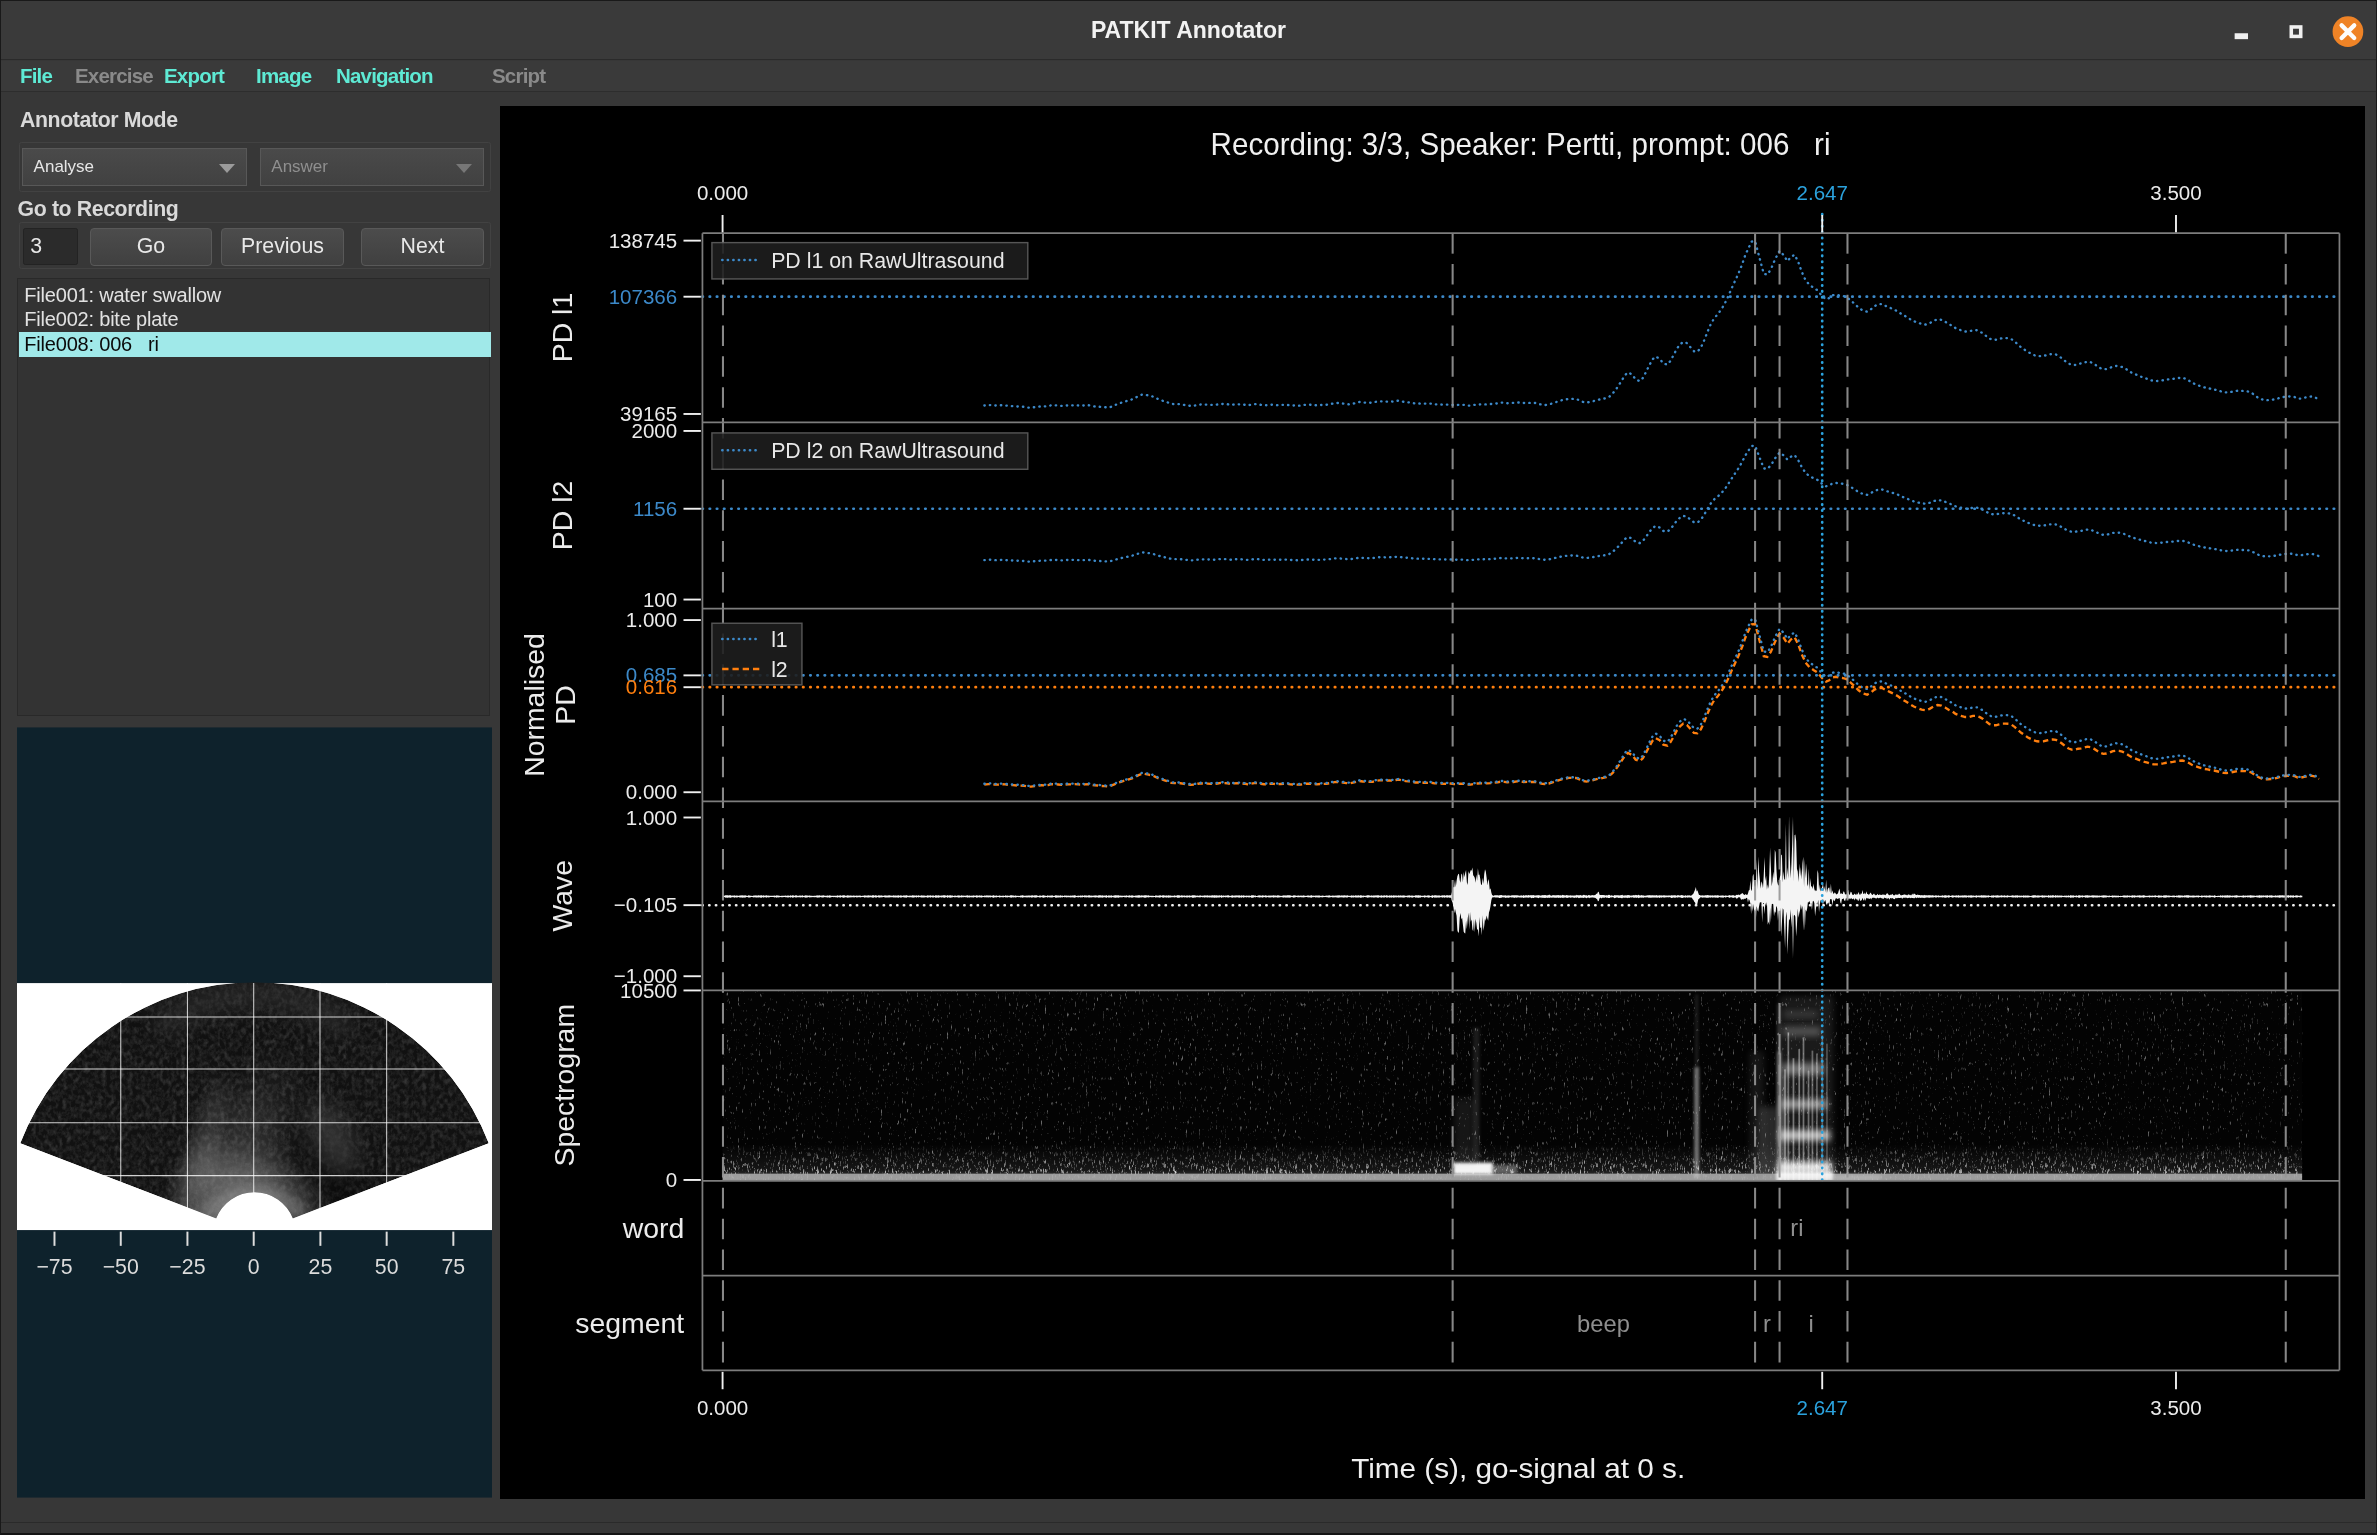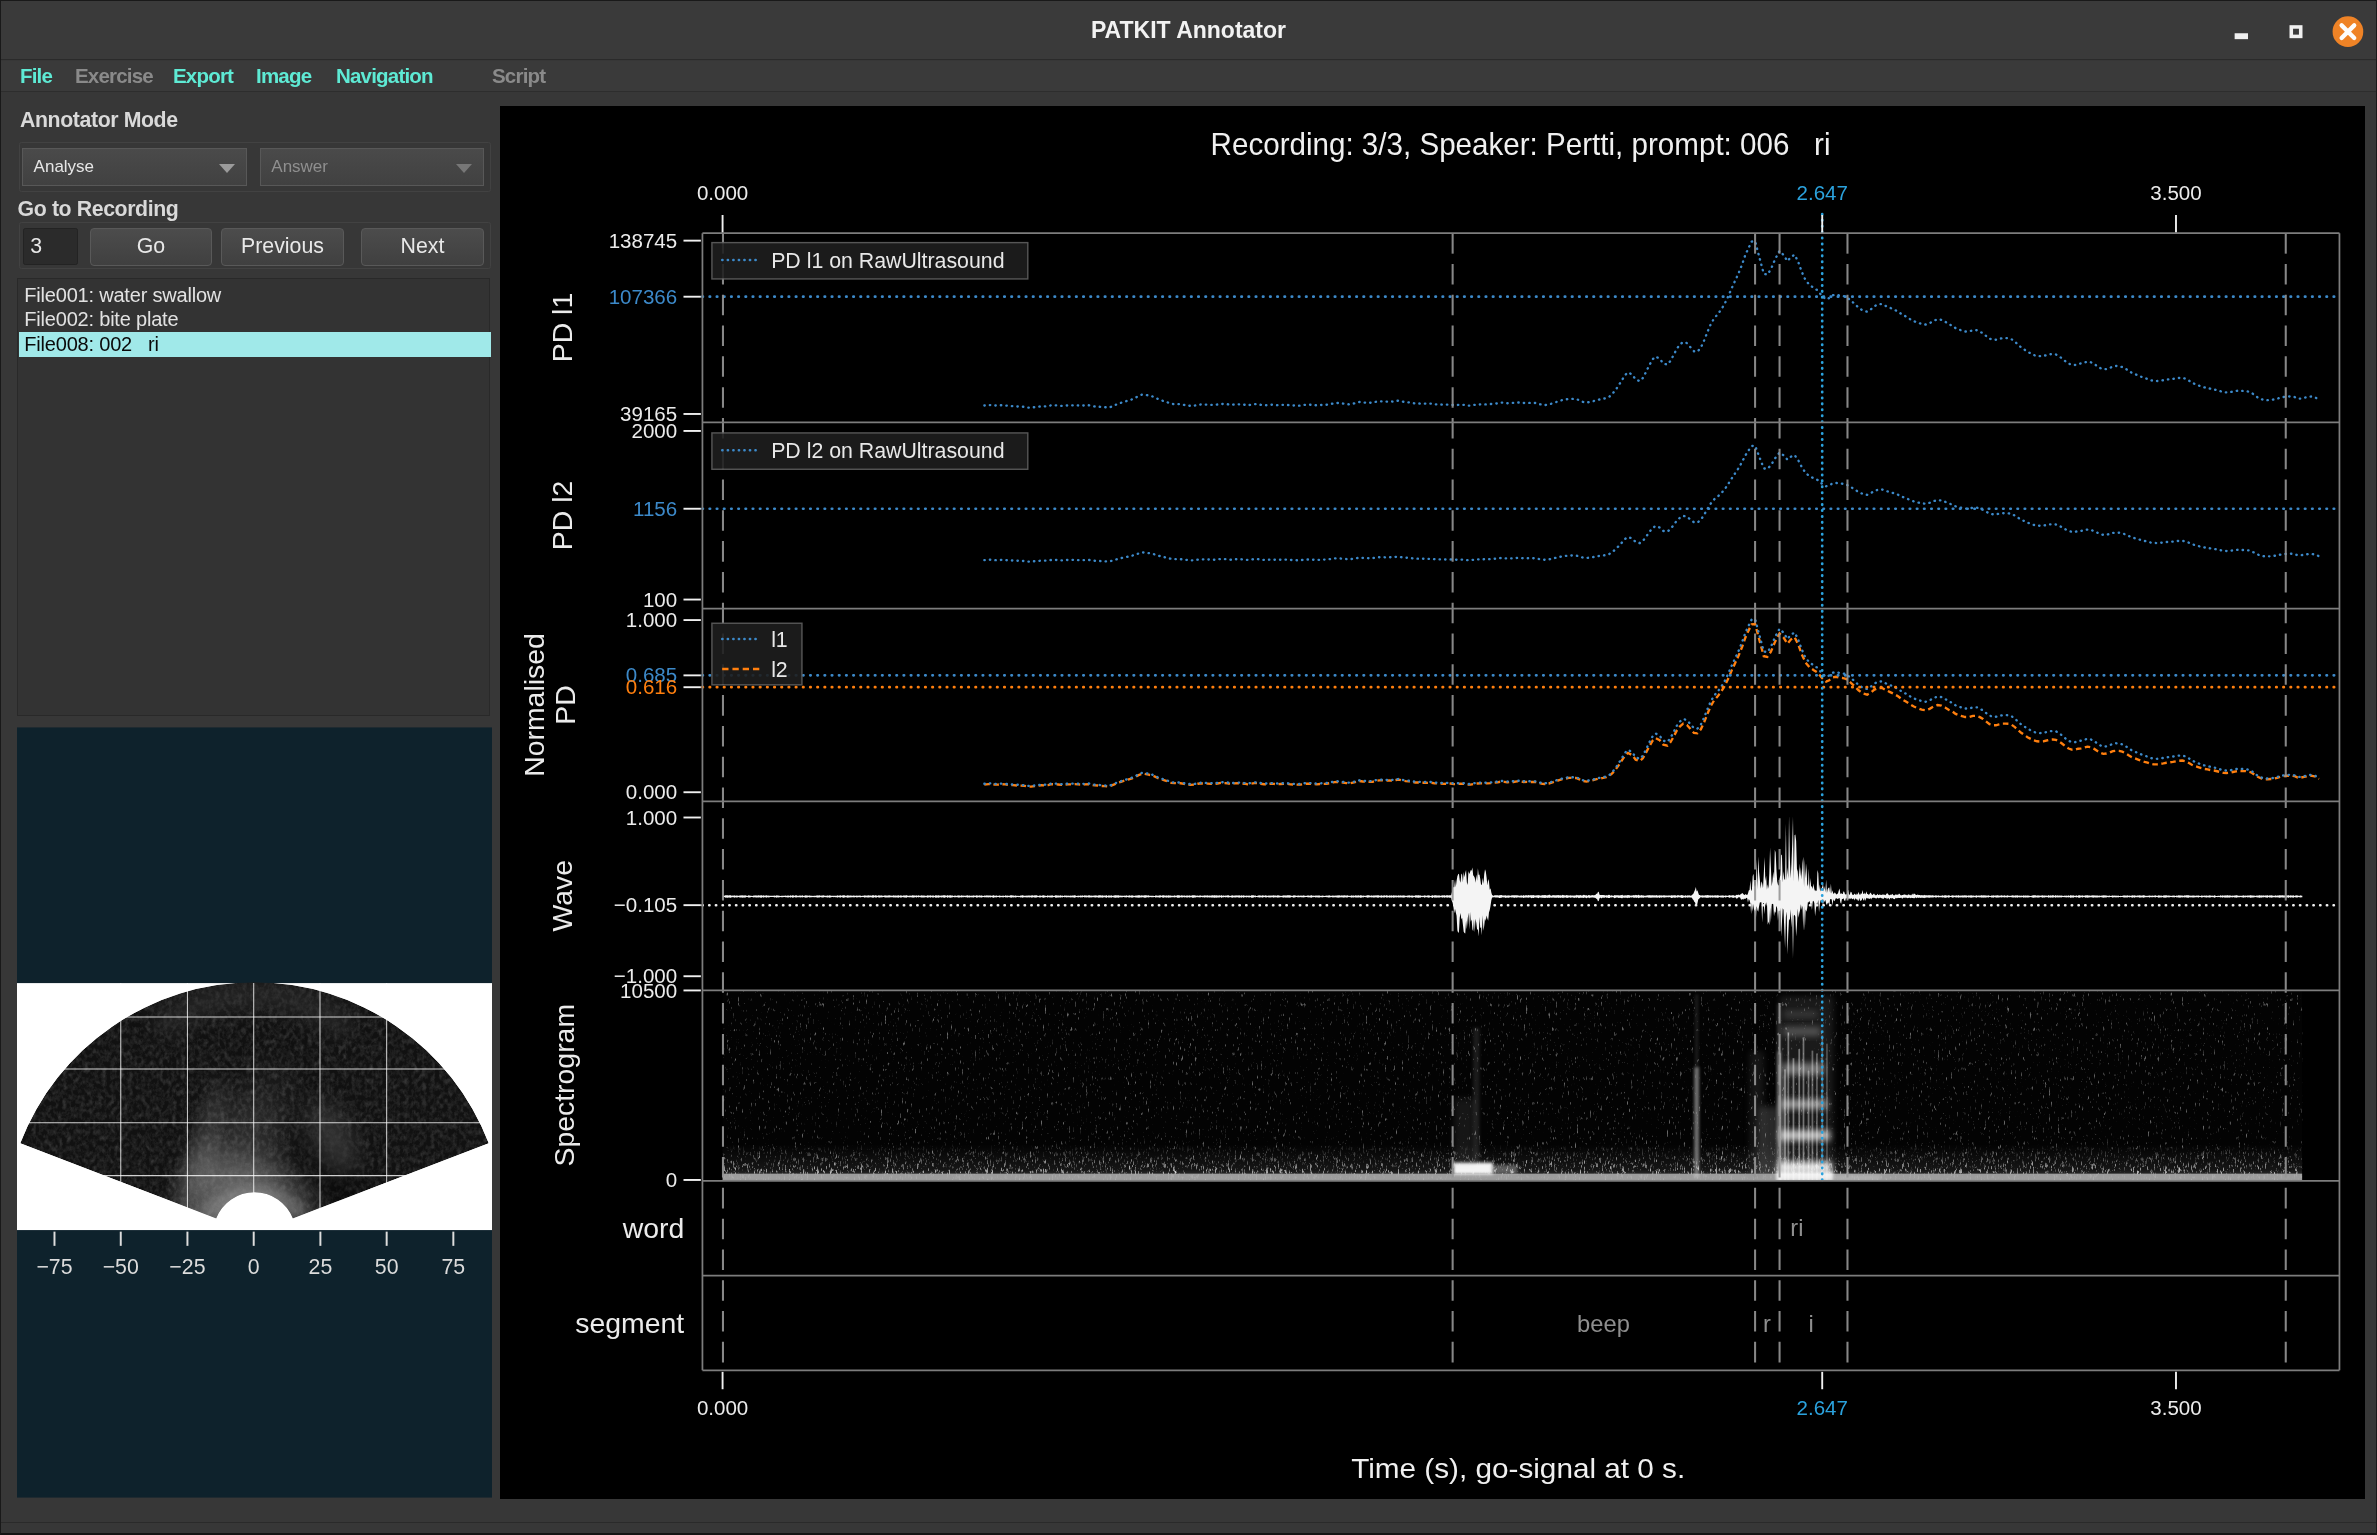--- a/index.html
+++ b/index.html
@@ -29,39 +29,39 @@
  <svg class="tbtn" style="left:2212px;width:166px;" width="166" height="59" viewBox="0 0 210 75">
    <rect x="27" y="41" width="17" height="7.5" fill="#f0f0f0"></rect>
    <rect x="99" y="33" width="12" height="12" fill="none" stroke="#f0f0f0" stroke-width="4.5"></rect>
    <circle cx="171" cy="39" r="19.5" fill="#ef8326"></circle>
    <path d="M163 31 L179 47 M179 31 L163 47" stroke="#fdfdfd" stroke-width="5.5" stroke-linecap="round"></path>
  </svg>
 </div>
 <div id="menubar">
  <div class="mi" style="left:19px;">File</div>
  <div class="mi dis" style="left:74px;">Exercise</div>
- <div class="mi" style="left:172px;text-align:right;">Export</div>
+ <div class="mi" style="left:163px;text-align:right;">Export</div>
  <div class="mi" style="left:255px;">Image</div>
  <div class="mi" style="left:335px;">Navigation</div>
  <div class="mi dis" style="left:456px;margin-left:35px;">Script</div>
 </div>
 <div class="lbl" style="left:19px;top:107px;">Annotator Mode</div>
 <div class="frame" style="left:18px;top:141px;width:472px;height:50px;"></div>
 <div class="combo" style="left:21.3px;top:147px;width:225px;">Analyse<span class="arrow" style="right:11px;"></span></div>
 <div class="combo dis" style="left:259px;top:147px;width:224px;">Answer<span class="arrow" style="right:11px;border-top-color:#777;"></span></div>
 <div class="lbl" style="left:16.6px;top:196px;">Go to Recording</div>
 <div class="frame" style="left:18px;top:221px;width:472px;height:47px;"></div>
 <div id="numfield">3</div>
 <div class="btn" style="left:89px;top:227px;width:122px;">Go</div>
 <div class="btn" style="left:220px;top:227px;width:123px;">Previous</div>
 <div class="btn" style="left:360px;top:227px;width:123px;">Next</div>
 <div id="filelist">
  <div class="fitem" style="top:4px;">File001: water swallow</div>
  <div class="fitem" style="top:28.4px;">File002: bite plate</div>
- <div class="fitem sel" style="top:53px;">File008: 002   ri</div>
+ <div class="fitem sel" style="top:53px;">File008: 006   ri</div>
 </div>
 <svg id="fanfig" viewBox="20 919 602 976" width="475" height="771">
 <defs>
 <filter id="b8" x="-50%" y="-50%" width="200%" height="200%">
           <feGaussianBlur stdDeviation="8"></feGaussianBlur>
         </filter>
 <filter id="b14" x="-50%" y="-50%" width="200%" height="200%">
           <feGaussianBlur stdDeviation="14"></feGaussianBlur>
         </filter>
 <filter id="b20" x="-80%" y="-80%" width="260%" height="260%">

